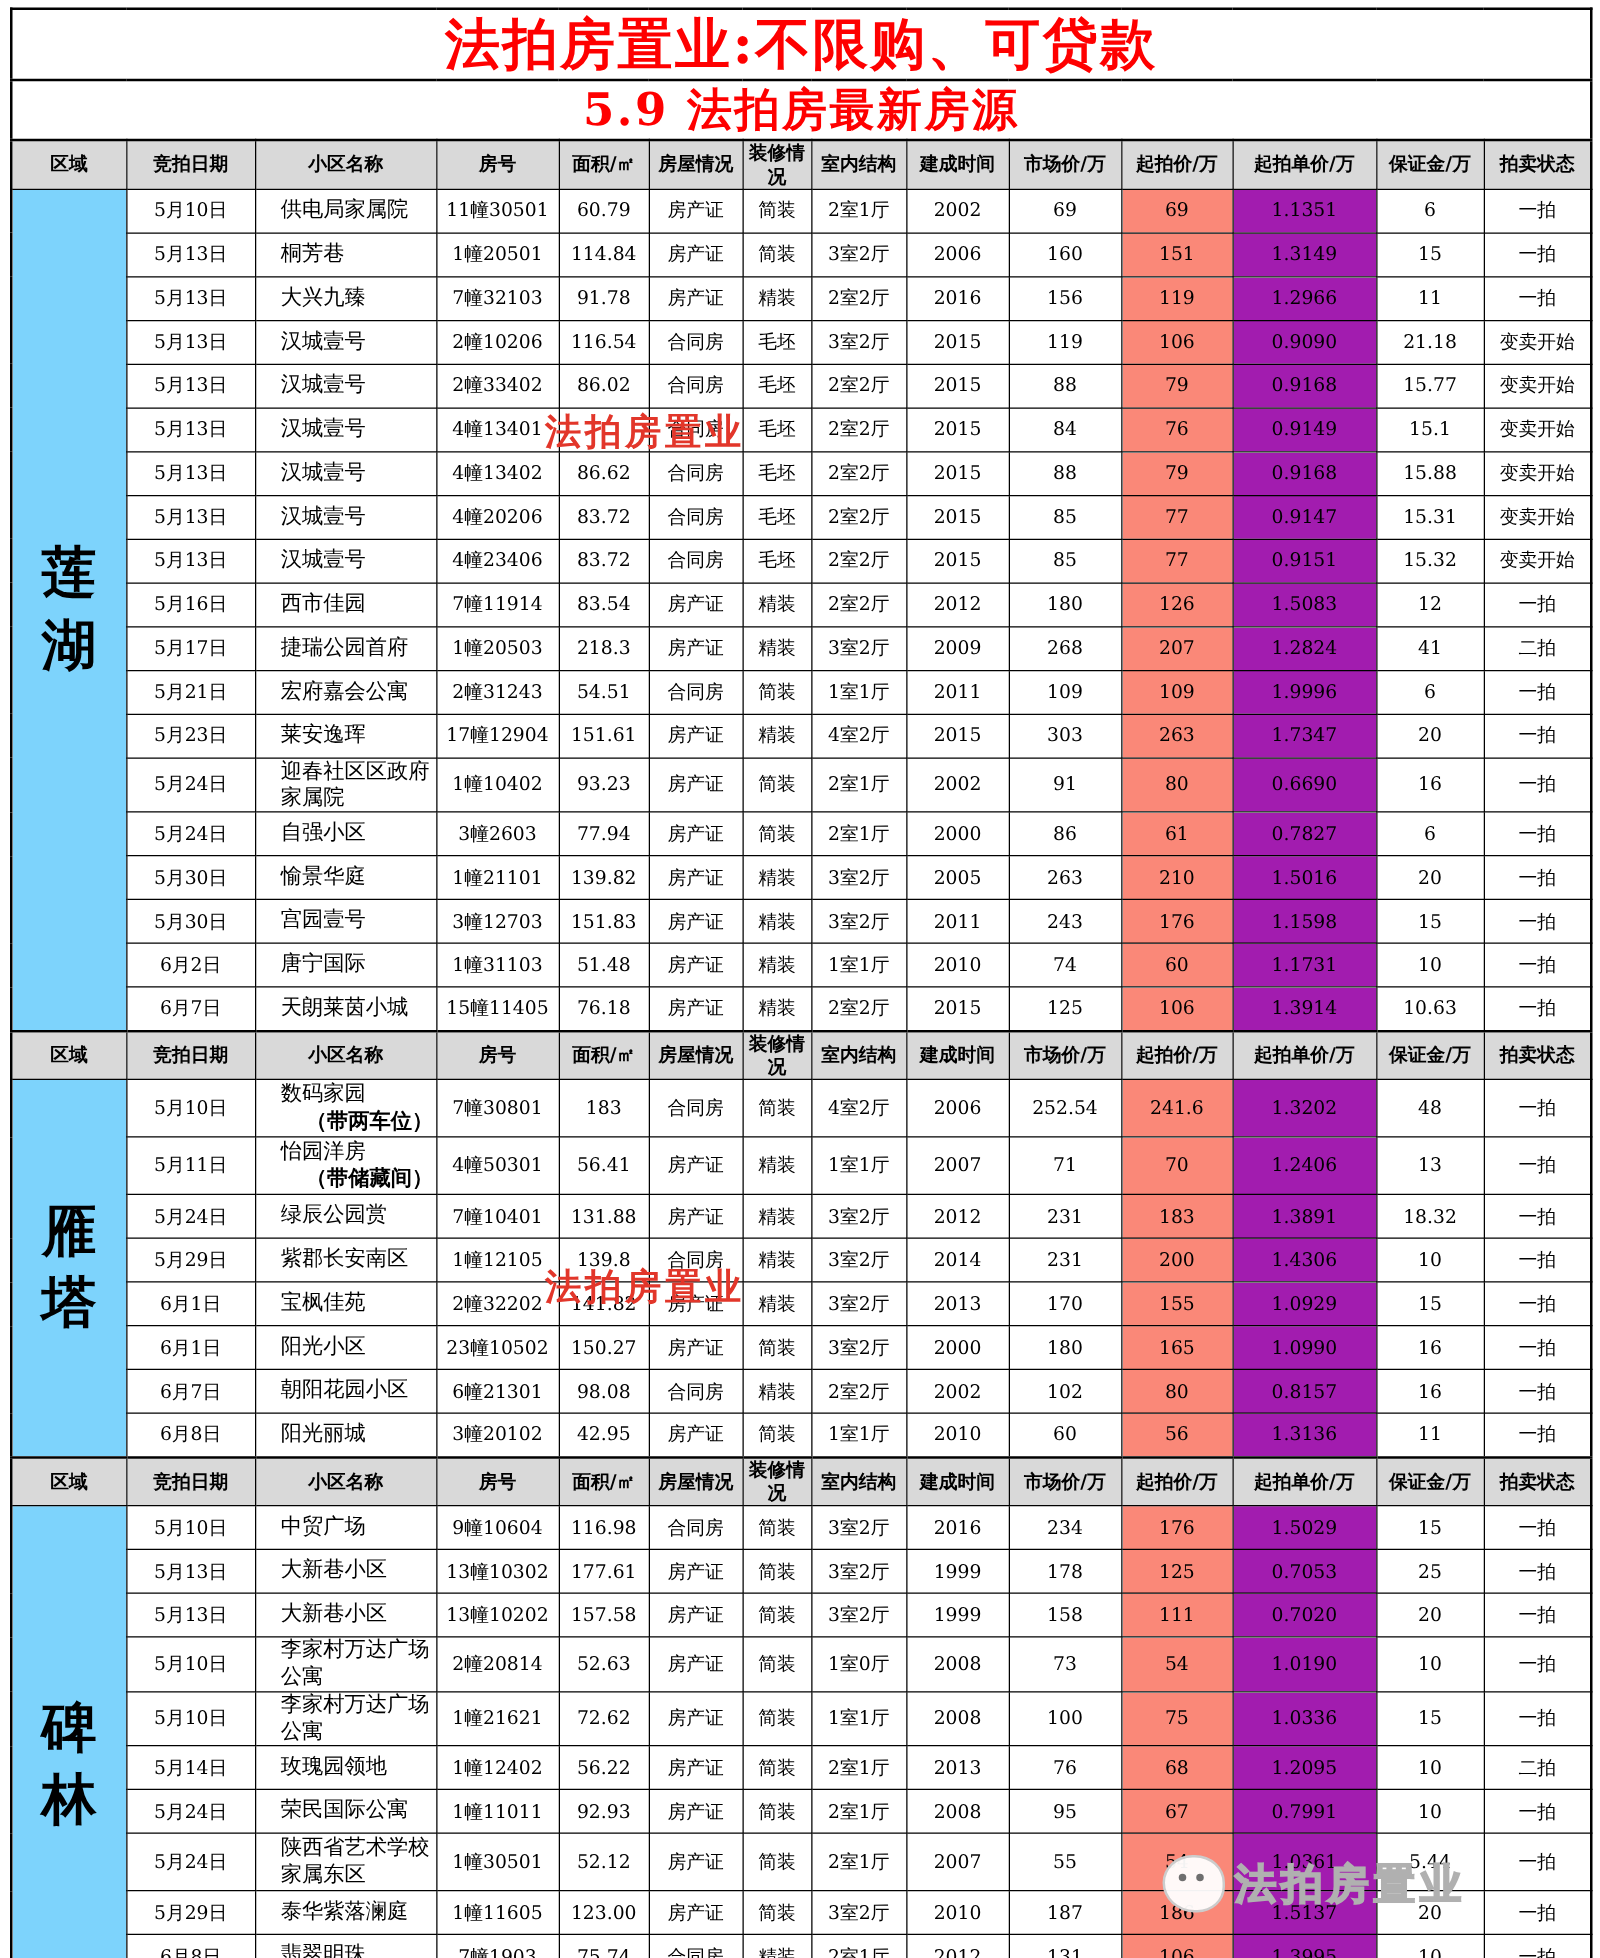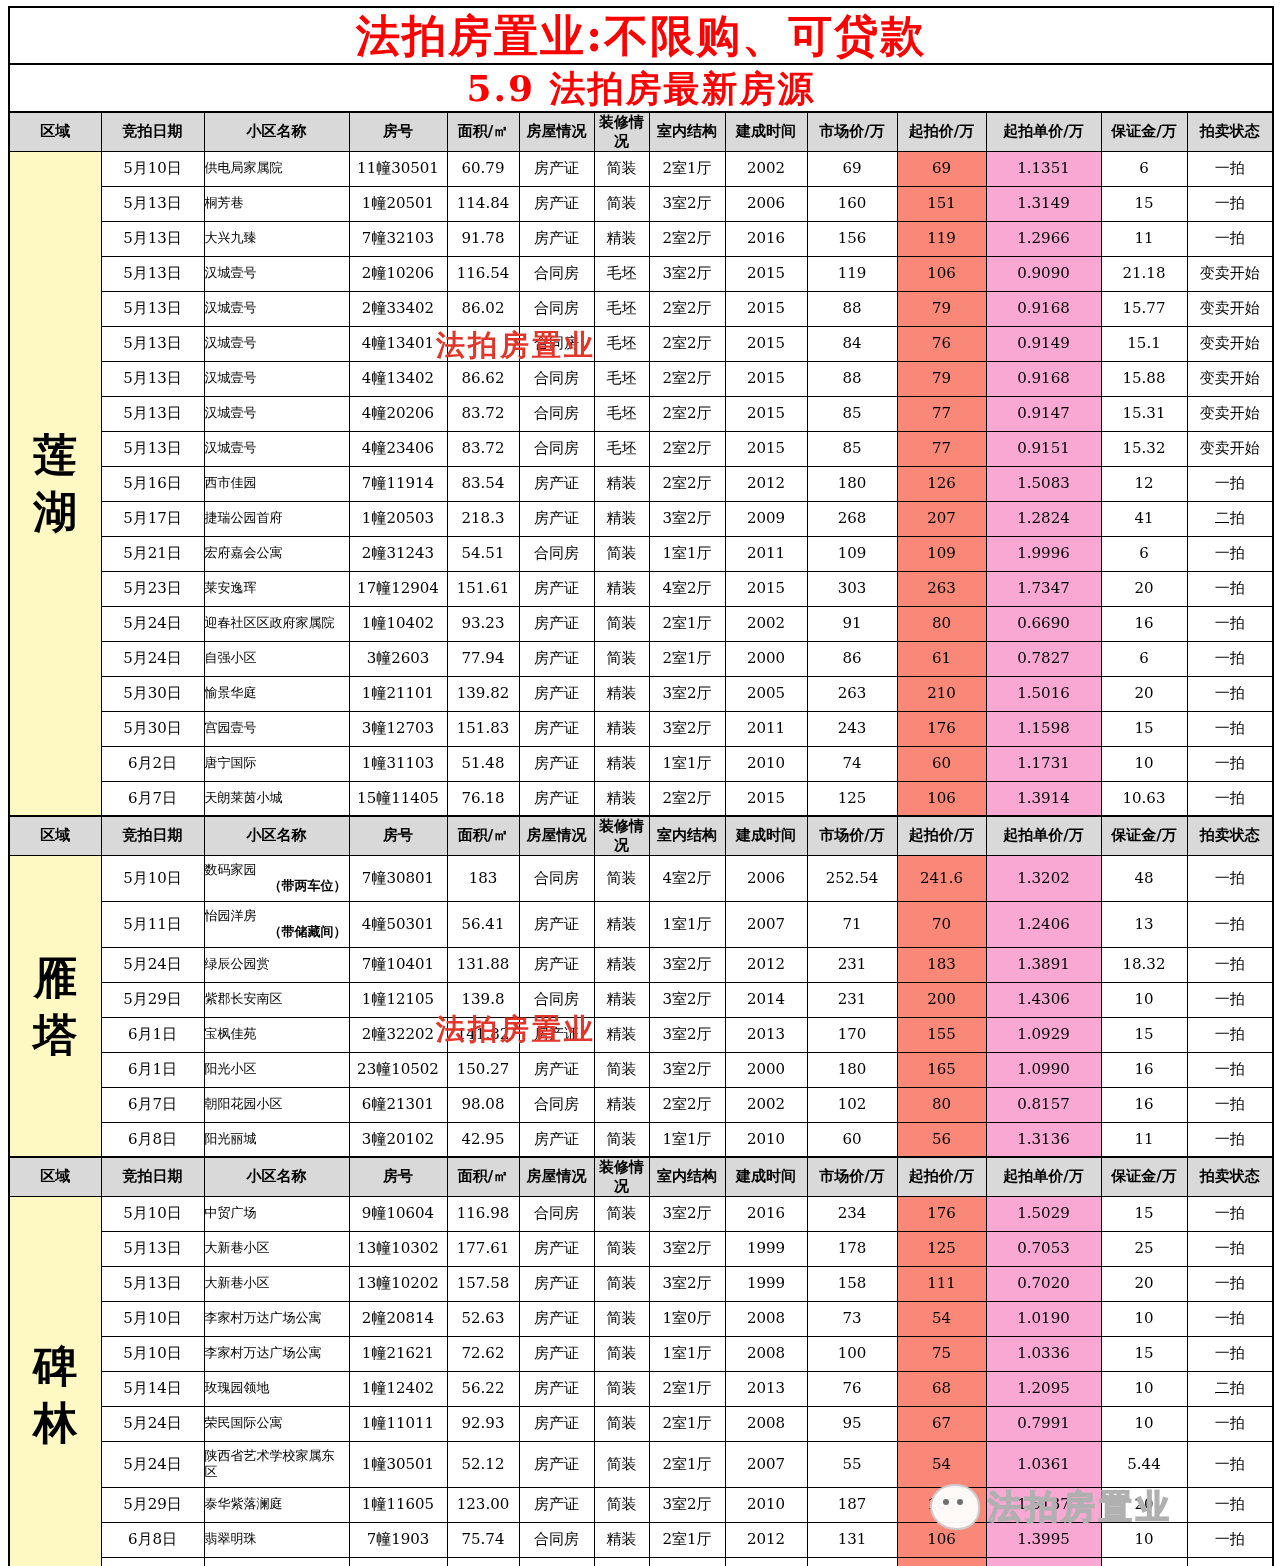--- a/index.html
+++ b/index.html
@@ -46,34 +46,34 @@
     background:#d9d9d9;
     font-weight:bold;
     height:36px;
     font-size:15px;
     padding:0 1px;
     border-top:2px solid #000;
     border-bottom:1px solid #000;
   }
   tbody tr.data-row{height:35px;}
   tbody tr.data-row.tall{height:46px;}
-  td.region{font-weight:bold;background:#fef9c3;}
+  td.region{font-weight:bold;background:#7dd3fc;}
   .region-inner{
     width:46px;
     margin:0 auto;
     font-size:44px;
     font-weight:bold;
     line-height:1.3;
     word-break:break-all;
     font-family:"DejaVu Sans","Liberation Sans",sans-serif;
   }
-  td.c-name{text-align:left;padding-left:0;font-size:13px;word-break:break-all;}
+  td.c-name{text-align:left;padding-left:20px;font-size:17px;word-break:break-all;}
   td.c-name .name2{font-weight:bold;text-align:right;}
   td.c-start{background:#fa8878;}
-  td.c-unit{background:#f9a8d4;}
+  td.c-unit{background:#a21caf;}
   
   .wm-red{
     position:absolute;
     color:#e2362a;
     font-size:29px;
     font-weight:900;
     letter-spacing:3px;
     white-space:nowrap;
     pointer-events:none;
   }

